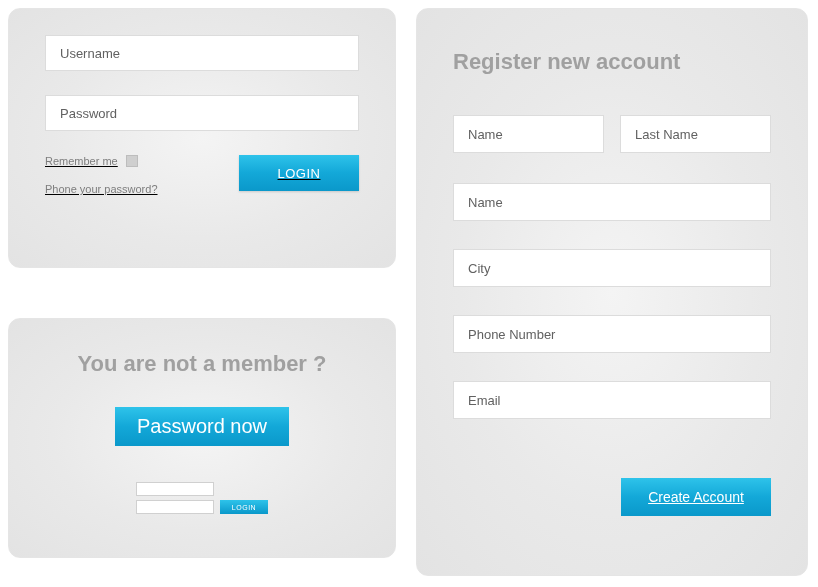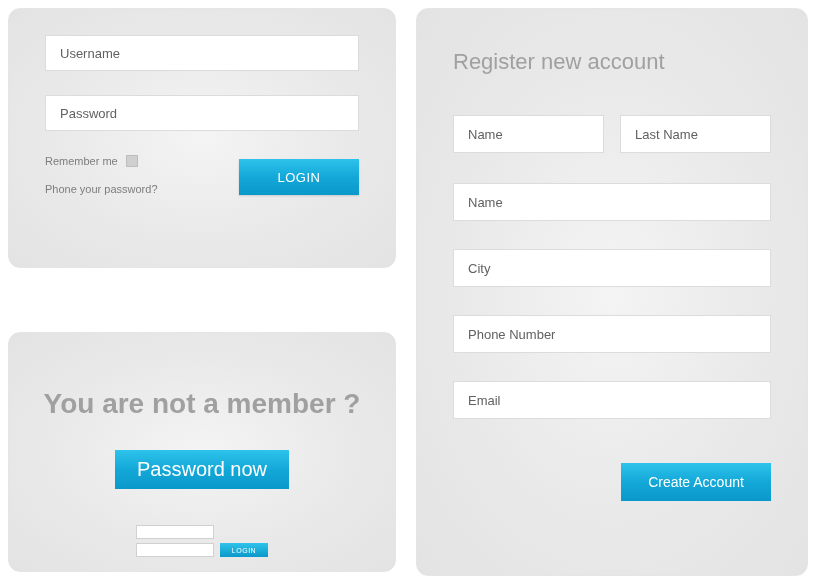--- a/index.html
+++ b/index.html
@@ -12,21 +12,21 @@
       overflow: hidden;
     }
     .layout {
       display: flex;
       gap: 20px;
       height: 100%;
     }
     .left-col {
       display: flex;
       flex-direction: column;
-      gap: 64px;
+      gap: 50px;
       width: 388px;
     }
     .card {
       background: radial-gradient(ellipse at center, #f4f4f4 0%, #e9e9e9 55%, #e3e3e3 100%);
       border-radius: 12px;
       border: 1px solid #e5e5e5;
     }
     
     .login-card {
       padding: 26px 36px 28px 36px;
@@ -40,22 +40,23 @@
       padding: 0 14px;
       font-size: 13px;
       color: #616161;
       margin-bottom: 24px;
       outline: none;
     }
     .login-card .field::placeholder { color: #616161; }
     .login-row {
       display: flex;
       justify-content: space-between;
-      align-items: flex-end;
+      align-items: flex-start;
       margin-top: 0;
+      text-decoration: underline;
     }
     .login-meta {
       display: flex;
       flex-direction: column;
       gap: 16px;
       font-size: 11px;
       color: #7d7d7d;
     }
     .remember {
       display: flex;
@@ -83,26 +84,25 @@
       background: linear-gradient(to bottom, #2ec3ea 0%, #13a8d8 50%, #0a98ca 100%);
       box-shadow: 0 1px 2px rgba(0,0,0,0.15);
     }
     
     .member-card {
       padding: 32px 24px 30px 24px;
       height: 240px;
       text-align: center;
     }
     .member-title {
-      font-size: 28px;
+      font-size: 22px;
       font-weight: bold;
       color: #a0a0a0;
       margin-bottom: 30px;
       font-family: "Segoe UI", Arial, sans-serif;
-      margin-top: 23px;
     }
     .btn-register {
       display: inline-block;
       padding: 8px 22px;
       border: none;
       color: #fff;
       font-size: 20px;
       cursor: pointer;
       background: linear-gradient(to bottom, #2ec3ea 0%, #13a8d8 50%, #0a98ca 100%);
       font-family: "Segoe UI", Arial, sans-serif;
@@ -139,21 +139,21 @@
       cursor: pointer;
     }
     
     .register-card {
       width: 392px;
       padding: 40px 36px 32px 36px;
       height: 568px;
     }
     .register-title {
       font-size: 22px;
-      font-weight: normal;
+      font-weight: bold;
       color: #a0a0a0;
       margin-bottom: 40px;
       font-family: "Segoe UI", Arial, sans-serif;
     }
     .reg-row {
       display: flex;
       gap: 16px;
       margin-bottom: 30px;
     }
     .reg-field {
@@ -170,21 +170,22 @@
     .reg-full { width: 100%; margin-bottom: 28px; }
     .btn-create {
       float: right;
       width: 150px;
       height: 38px;
       border: none;
       color: #fff;
       font-size: 14px;
       cursor: pointer;
       background: linear-gradient(to bottom, #2ec3ea 0%, #13a8d8 50%, #0a98ca 100%);
-      margin-top: 16px;
+      margin-top: 31px;
+      text-decoration: underline;
     }
   </style>
 </head>
 <body>
 
 <div class="layout">
   <div class="left-col">
 
     <div class="card login-card">
       <input class="field" type="text" placeholder="Username" style="">

